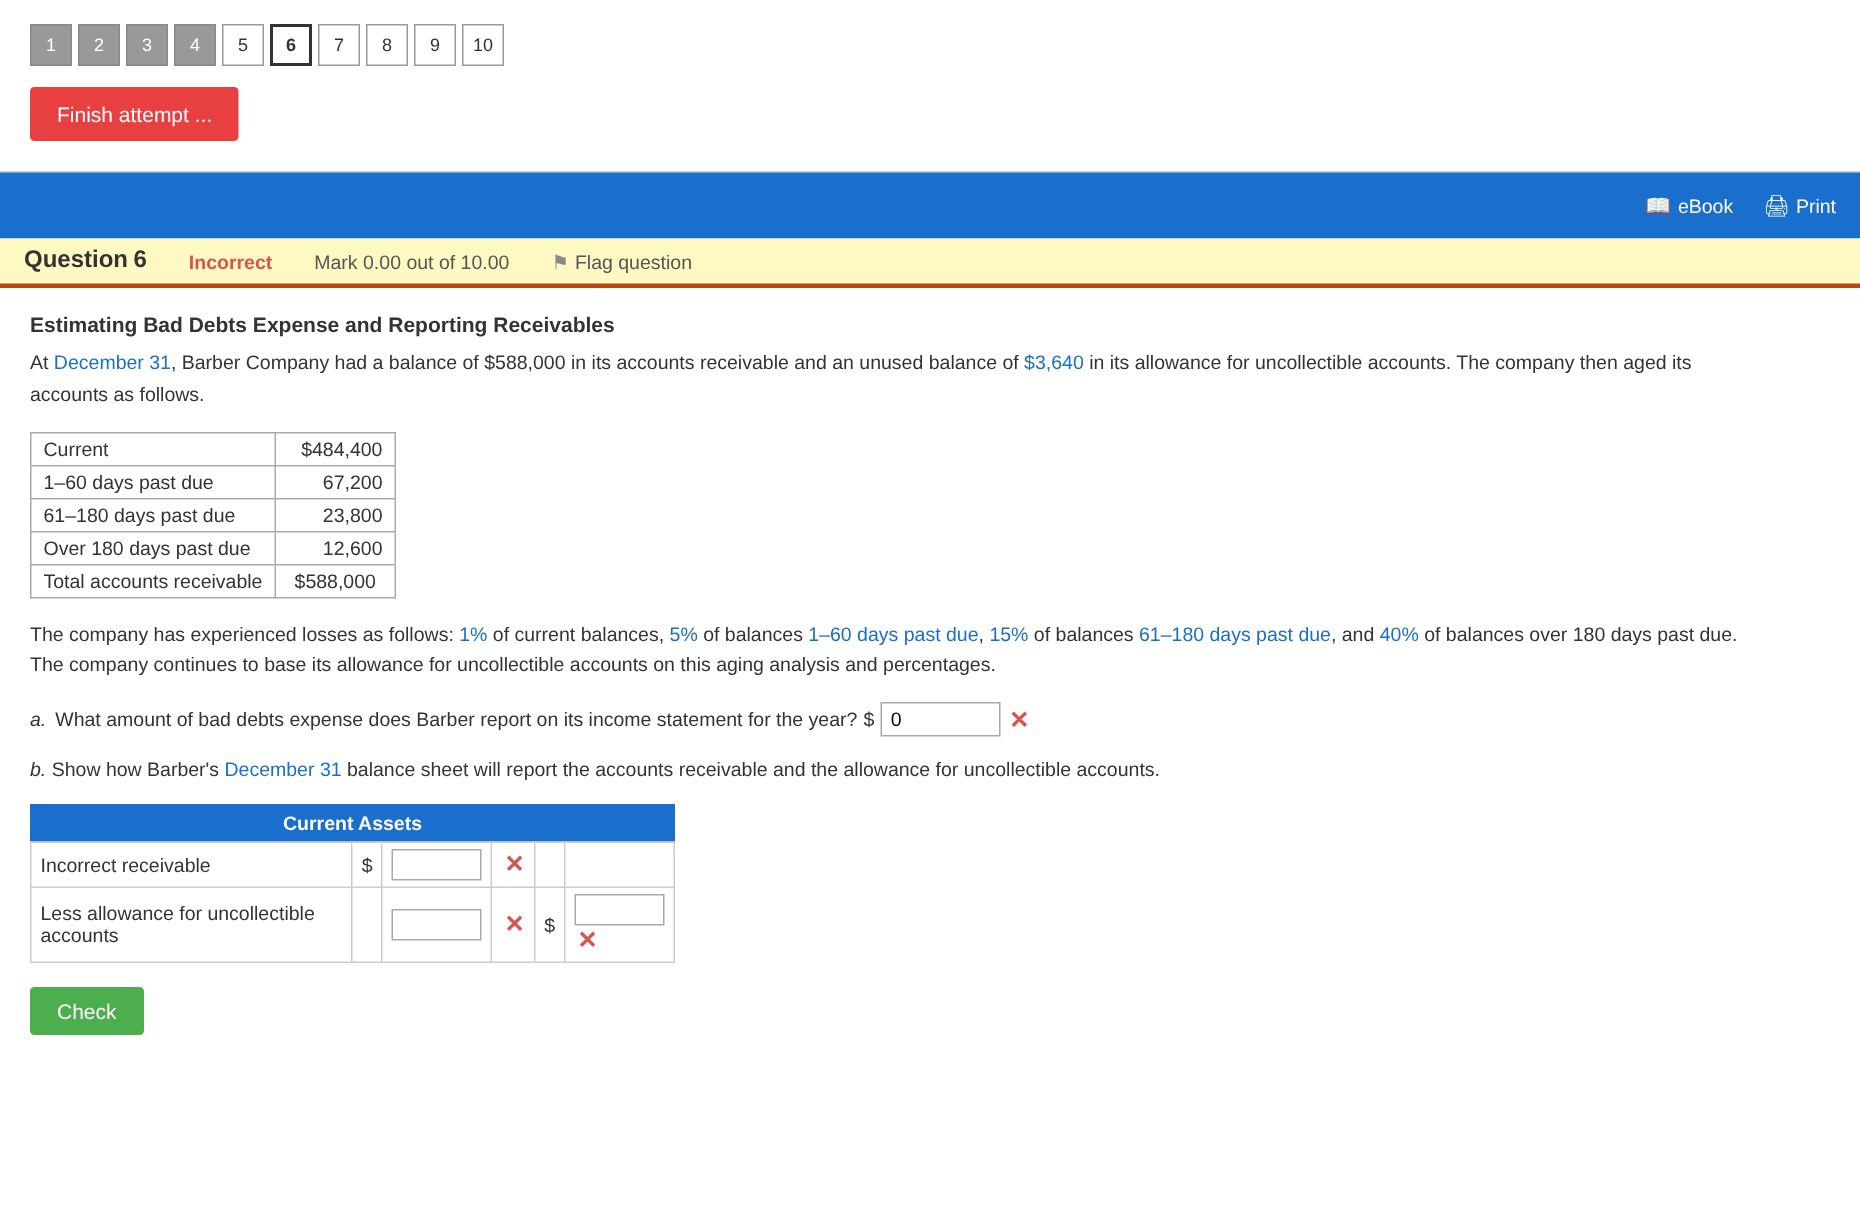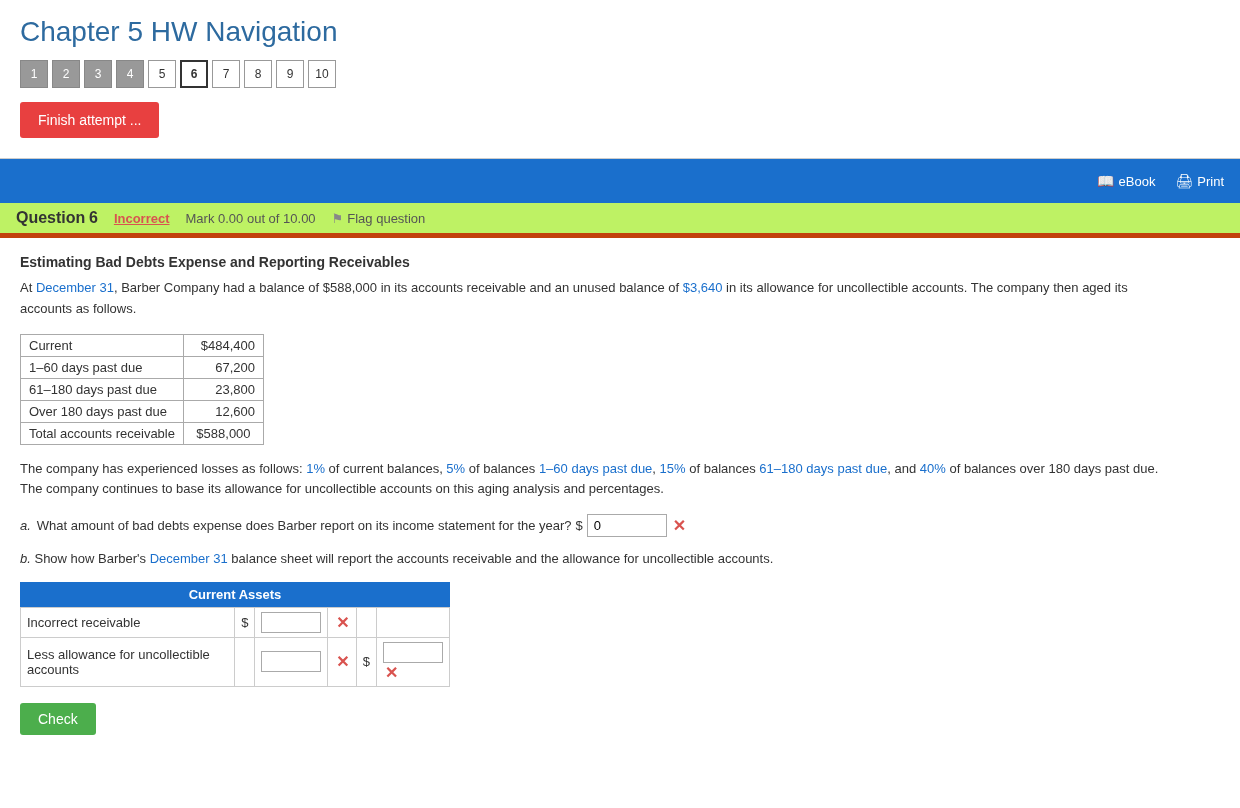--- a/index.html
+++ b/index.html
@@ -70,31 +70,31 @@
       display: flex;
       align-items: flex-end;
       gap: 4px;
       text-decoration: none;
     }
     .icon-book::before { content: "📖"; font-size: 14px; }
     .icon-print::before { content: "🖨"; font-size: 14px; }
 
     
     .question-bar {
-      background: #bef264;
+      background: #fef9c3;
       padding: 6px 16px;
-      border-bottom: 5px solid #c2410c;
+      border-bottom: 3px solid #c2410c;
       display: flex;
       align-items: center;
-      gap: 16px;
+      gap: 28px;
       font-size: 13px;
     }
     .question-num { font-weight: normal; }
     .question-num span { font-size: 16px; font-weight: bold; }
-    .incorrect-badge { color: #d9534f; font-weight: bold; text-decoration: underline; }
+    .incorrect-badge { color: #d9534f; font-weight: bold; }
     .mark-text { color: #555; text-align: right; }
     .flag-link { color: #555; cursor: pointer; display: flex; align-items: center; gap: 4px; }
     .flag-icon::before { content: "⚑"; color: #888; }
 
     
     .main-content {
       padding: 16px 20px;
       max-width: 1200px;
     }
     .question-title {
@@ -209,21 +209,20 @@
       padding: 8px 18px;
       font-size: 14px;
       cursor: pointer;
       border-radius: 3px;
     }
   </style>
 </head>
 <body>
 
 <div class="nav-panel">
-  <h1 class="nav-title">Chapter 5 HW Navigation</h1>
   <div class="nav-numbers">
     <div class="nav-btn answered">1</div>
     <div class="nav-btn answered">2</div>
     <div class="nav-btn answered">3</div>
     <div class="nav-btn answered">4</div>
     <div class="nav-btn">5</div>
     <div class="nav-btn current">6</div>
     <div class="nav-btn">7</div>
     <div class="nav-btn">8</div>
     <div class="nav-btn">9</div>

